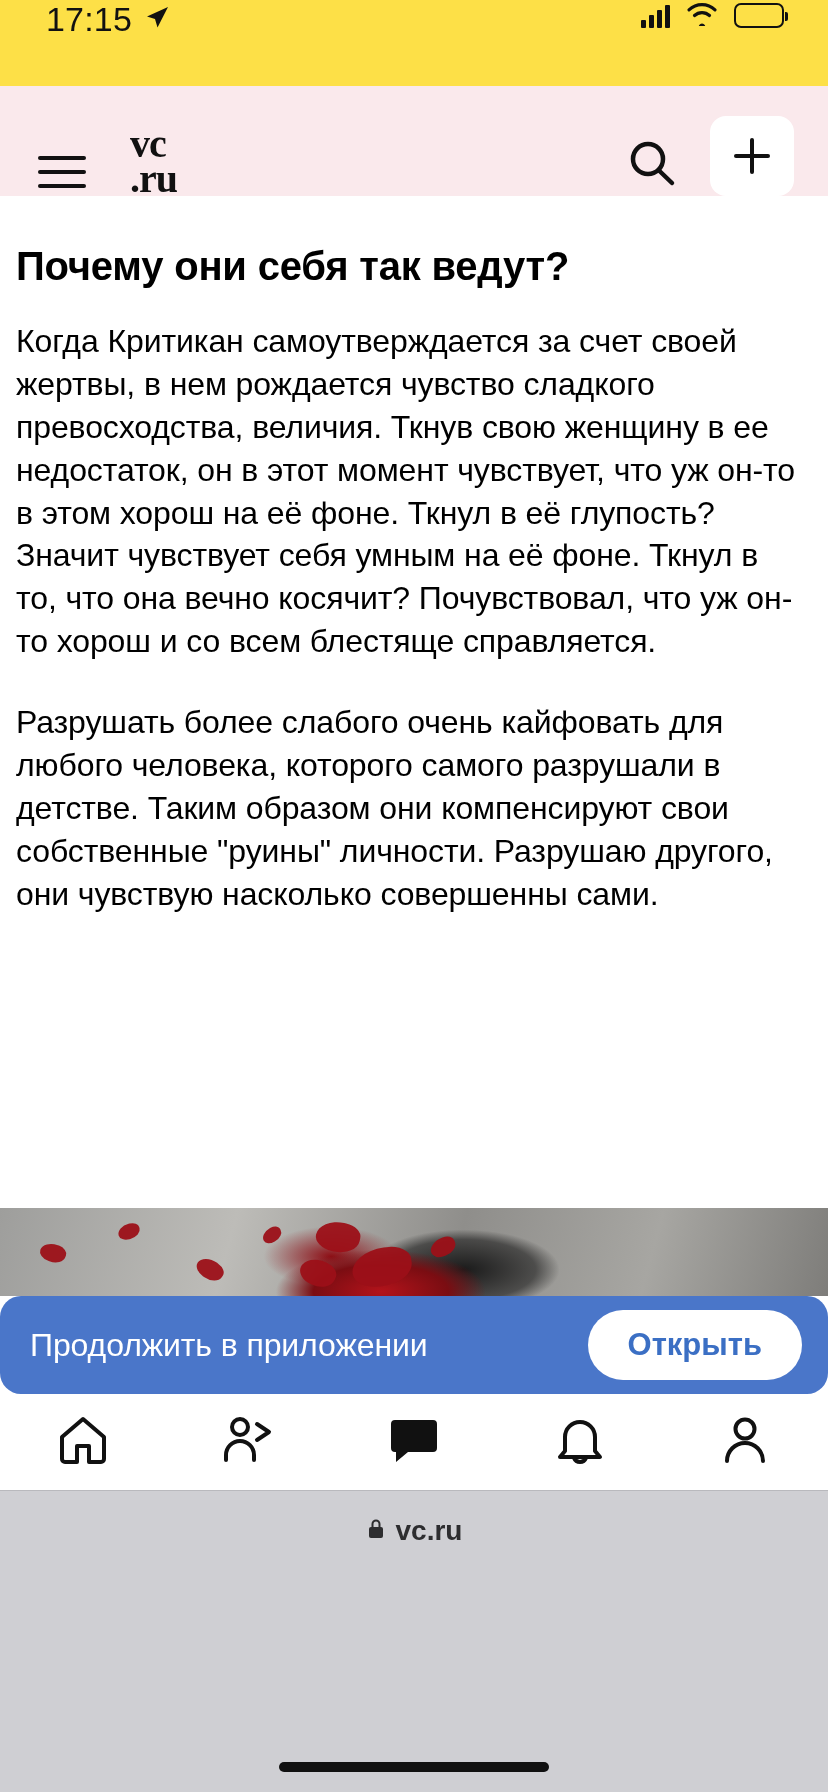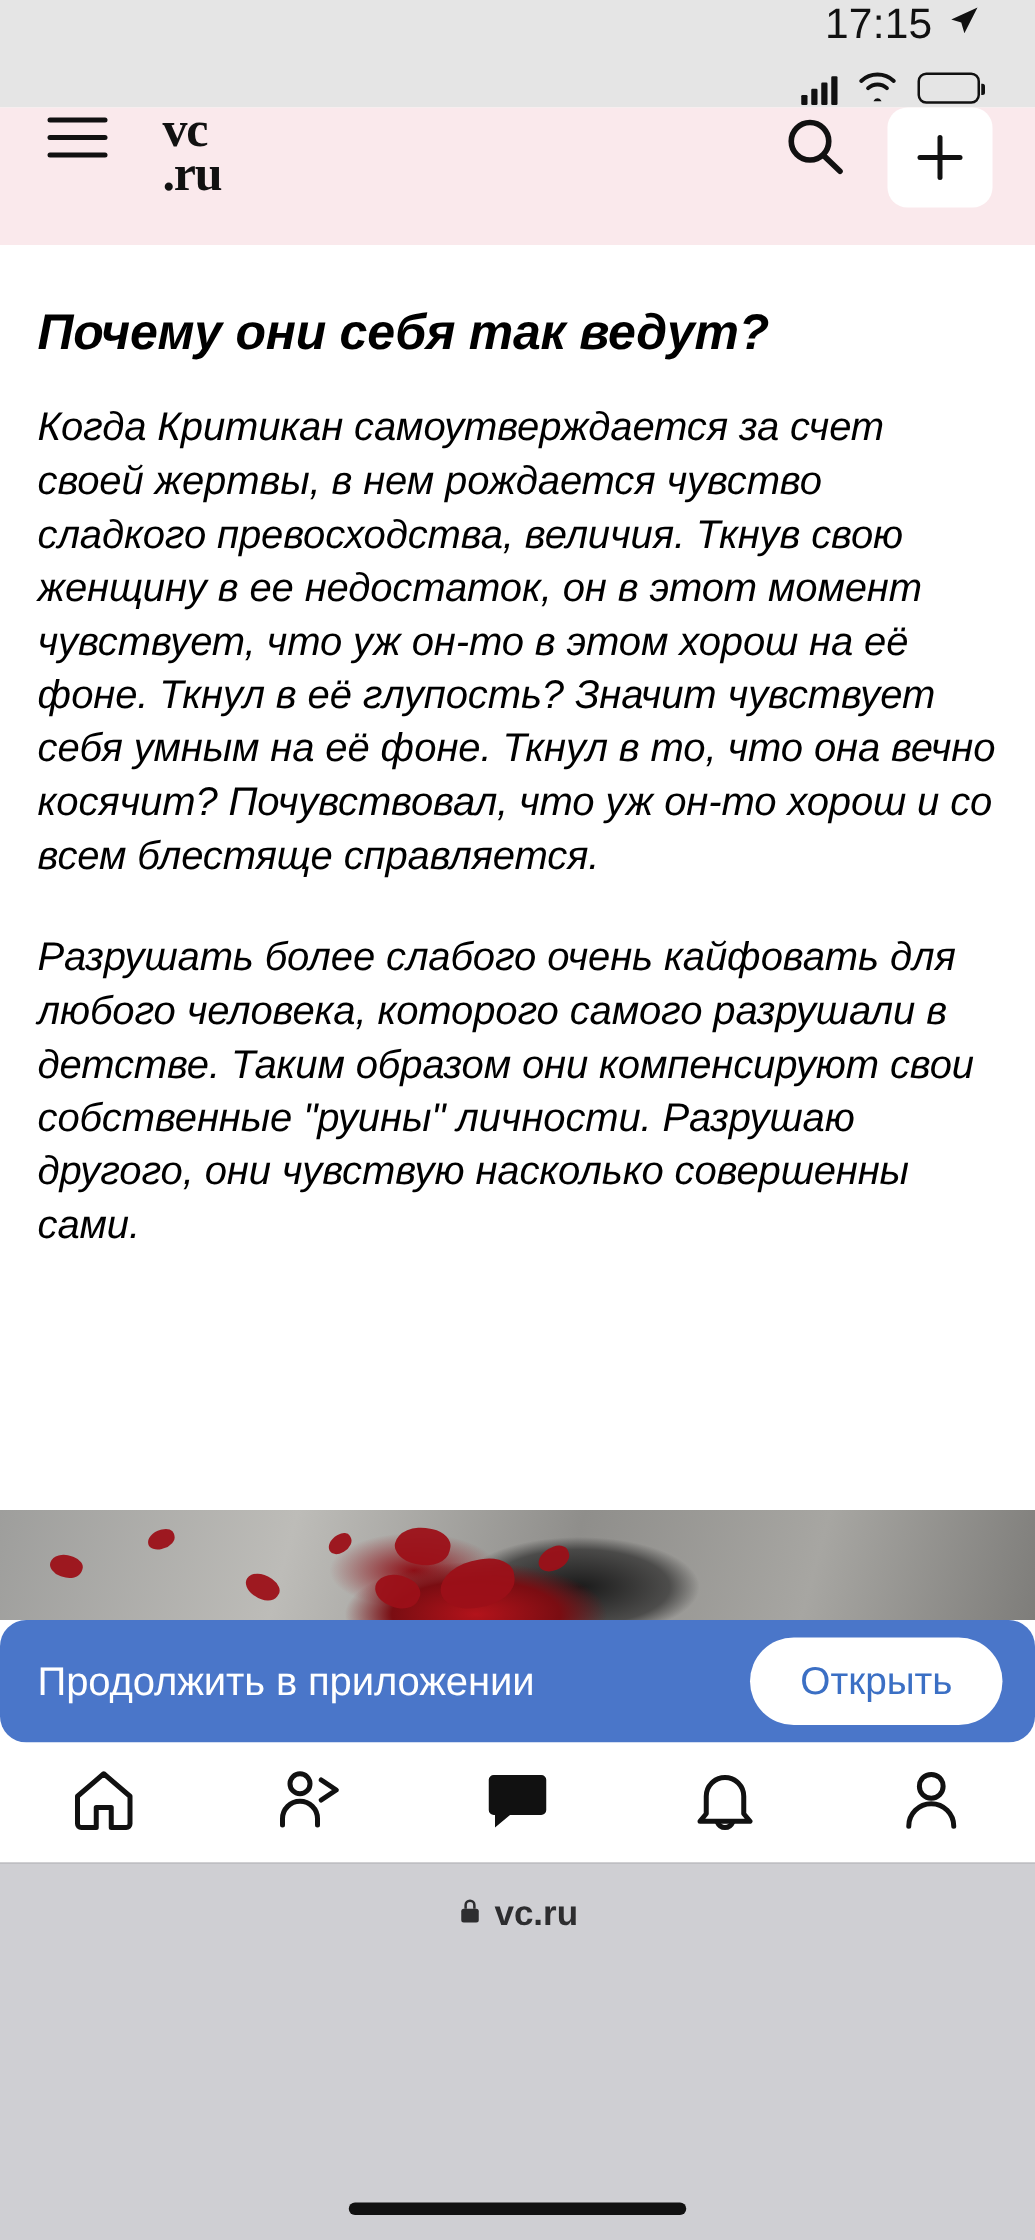--- a/index.html
+++ b/index.html
@@ -11,27 +11,26 @@
     height: 1792px;
     background: #ffffff;
     font-family: "Liberation Sans", sans-serif;
     overflow: hidden;
     position: relative;
   }
 
   
   .status-bar {
     height: 86px;
-    background: #e5e5e5;
-    display: flex;
-    align-items: flex-end;
+    background: #fde047;
+    display: flex;
+    align-items: flex-start;
     justify-content: space-between;
     padding: 0 44px 0 46px;
     box-sizing: border-box;
-    flex-direction: column;
   }
   .status-left {
     display: flex;
     align-items: center;
     gap: 12px;
   }
   .status-time {
     font-size: 34px;
     color: #111;
     letter-spacing: 0.2px;
@@ -84,21 +83,21 @@
     width: 42%;
     background: #111;
     border-radius: 3px;
   }
 
   
   .site-header {
     height: 110px;
     background: #fae9ec;
     display: flex;
-    align-items: flex-start;
+    align-items: flex-end;
     padding: 0 34px 0 30px;
     box-sizing: border-box;
     position: relative;
   }
   .hamburger {
     width: 48px;
     display: flex;
     flex-direction: column;
     justify-content: center;
     gap: 10px;
@@ -149,23 +148,22 @@
   .plus-inner {
     position: relative;
     width: 36px;
     height: 36px;
   }
   .plus-inner .vline { left: 16px; top: 0; width: 4px; height: 36px; }
   .plus-inner .hline { top: 16px; left: 0; height: 4px; width: 36px; }
 
   
   .article {
-    padding: 46px 30px 0 30px;
+    padding: 46px 30px 0 16px;
     box-sizing: border-box;
-    font-style: italic;
   }
   .article h2 {
     margin: 0 0 30px 0;
     font-size: 40px;
     line-height: 1.2;
     font-weight: 700;
     color: #000;
     letter-spacing: -0.2px;
   }
   .article p {
@@ -223,20 +221,21 @@
     letter-spacing: -0.1px;
   }
   .open-btn {
     background: #ffffff;
     color: #3b6fc4;
     font-size: 31px;
     border-radius: 40px;
     padding: 17px 40px;
     cursor: pointer;
     white-space: nowrap;
+    font-weight: bold;
   }
 
   
   .tab-bar {
     position: absolute;
     left: 0;
     right: 0;
     top: 1394px;
     height: 96px;
     background: #ffffff;

